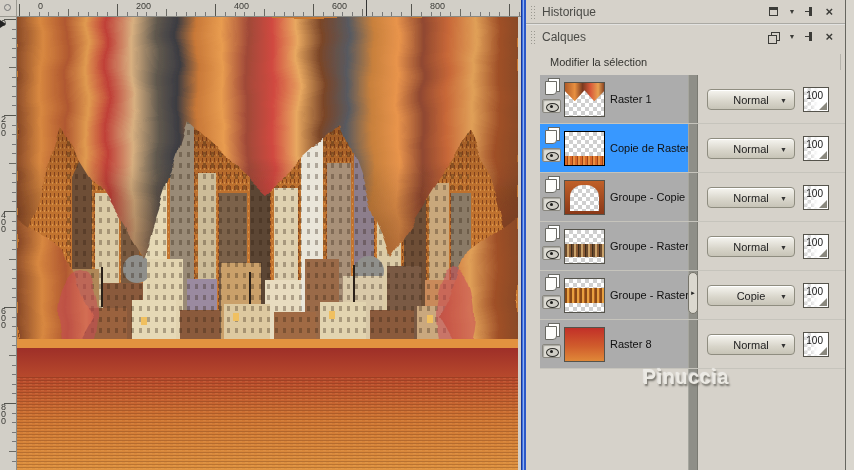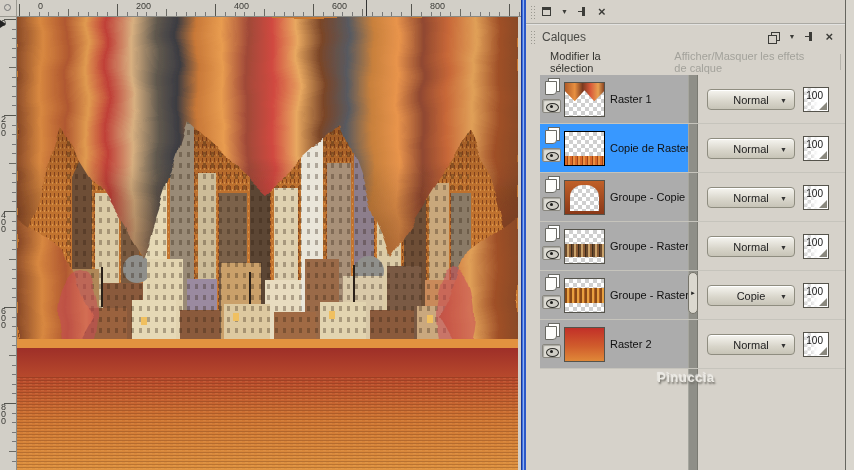--- a/index.html
+++ b/index.html
@@ -135,21 +135,21 @@
     background-image:linear-gradient(45deg,#d8d8d8 25%,transparent 25%,transparent 75%,#d8d8d8 75%),
                      linear-gradient(45deg,#d8d8d8 25%,transparent 25%,transparent 75%,#d8d8d8 75%);
     background-size:7px 7px; background-position:0 0,3.5px 3.5px;
     -webkit-mask-image:linear-gradient(90deg,#000 40%,transparent 100%);
             mask-image:linear-gradient(90deg,#000 40%,transparent 100%); }
   .opval { position:absolute; top:2px; right:5px; font-size:10px; color:#111; }
   .ophandle { position:absolute; right:1px; bottom:1px; width:0; height:0;
               border-bottom:8px solid #8a887e; border-left:8px solid transparent; }
 
   .watermark { position:absolute; left:10px; top:368px; width:300px; text-align:center;
-               font-weight:bold; font-size:13px; line-height:19px; color:#eceae4;
+               font-weight:bold; font-size:20px; line-height:19px; color:#eceae4;
                text-shadow:1px 2px 2px rgba(110,108,100,.95), -1px -1px 1px rgba(255,255,255,.6);
                letter-spacing:.5px; }
 
   svg .city-win { opacity:.9; }
 </style>
 </head>
 <body>
 
 <div id="app">
 
@@ -316,20 +316,21 @@
     </div>
   </div>
 
   <div class="winedge"></div>
 
   <div class="panels">
     <div class="p-right-edge"></div>
 
     <div class="phead" style="top:0">
       <div class="grip"></div>
+      <div class="ptitle">Historique</div>
       <div class="picons">
         <div class="icon-box"></div>
         <div class="dd-small">▼</div>
         <div class="icon-pin"></div>
         <div class="icon-x">×</div>
       </div>
     </div>
     <div class="pdivider"></div>
 
     <div class="phead" style="top:25px">
@@ -338,21 +339,20 @@
       <div class="picons">
         <div class="icon-cascade"></div>
         <div class="dd-small">▼</div>
         <div class="icon-pin"></div>
         <div class="icon-x">×</div>
       </div>
     </div>
 
     <div class="calq-toolbar">
       <span class="tb-btn">Modifier la sélection</span>
-      <span class="tb-btn disabled">Afficher/Masquer les effets de calque</span>
       <span class="tb-sep"></span>
     </div>
 
     <div class="splitterbar"></div>
     <div class="splitter-handle">►</div>
 
     <div class="rows">
 
       <div class="lrow">
         <div class="row-left">
@@ -459,21 +459,21 @@
         </div>
       </div>
 
       <div class="lrow">
         <div class="row-left">
           <div class="iconcol">
             <div class="pgicon"></div>
             <div class="eyebox"></div>
           </div>
           <div class="thumb t6"></div>
-          <div class="lname">Raster 2</div>
+          <div class="lname">Raster 8</div>
         </div>
         <div class="row-right">
           <div class="blendbtn">
             <span>Normal</span>
             <span class="dd">▼</span>
           </div>
           <div class="opacitybox">
             <span class="opval">100</span>
             <span class="ophandle"></span>
           </div>

